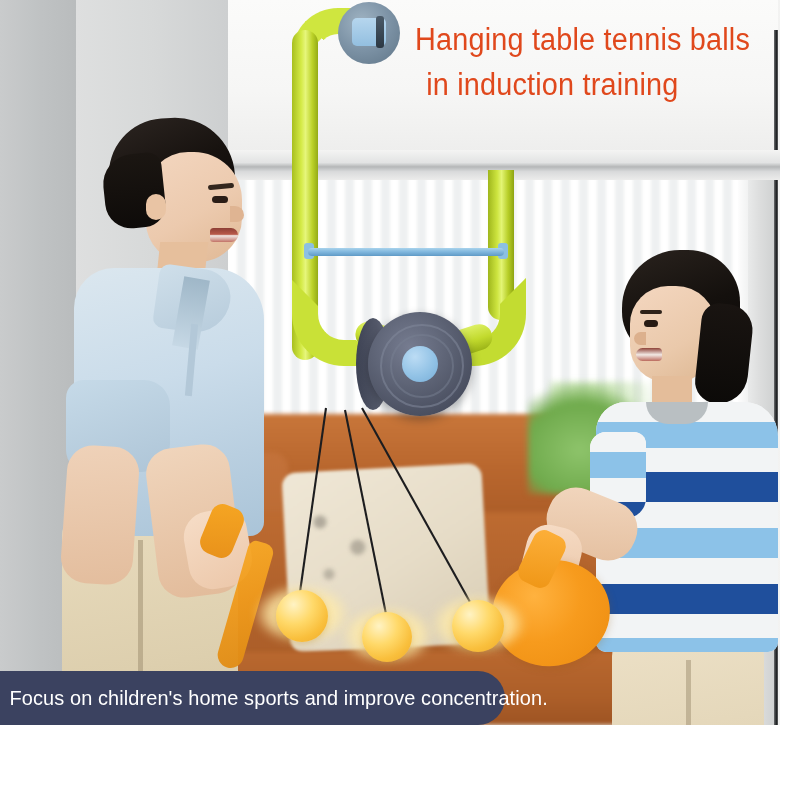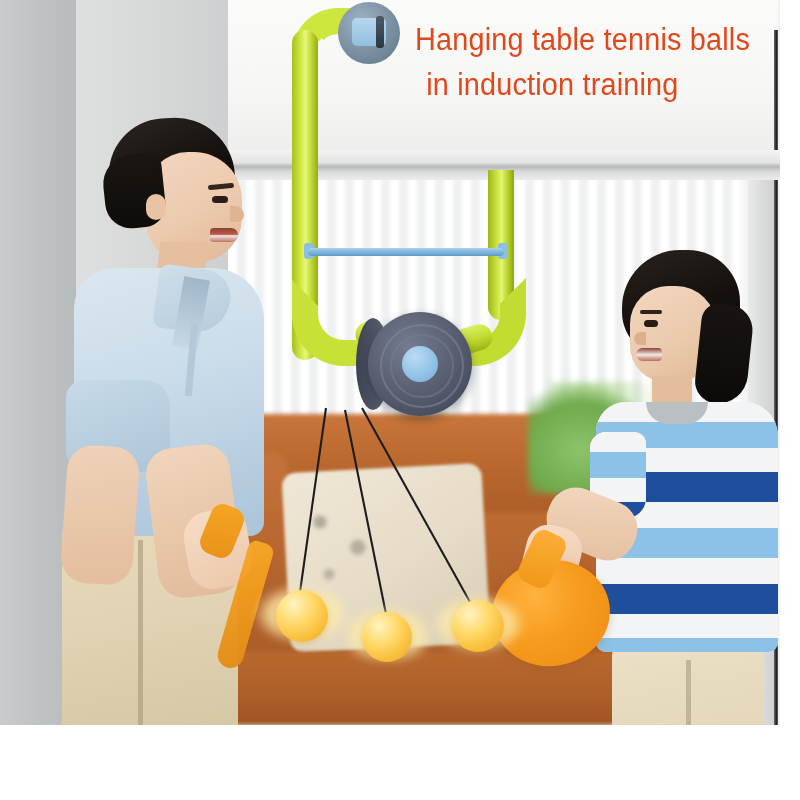--- a/index.html
+++ b/index.html
@@ -356,15 +356,18 @@
         <div class="ball" style="left: 452px; top: 600px; width: 52px; height: 52px;"></div>
       </div>
 
   </div>
 
   <div class="headline">
     <span class="l1">Hanging table tennis balls</span>
     <span class="l2">in induction training</span>
   </div>
 
+  <div class="caption-pill">
+    <div class="caption-text">Focus on children's home sports and improve concentration.</div>
+  </div>
 
 
 </div>
 
 </body></html>

